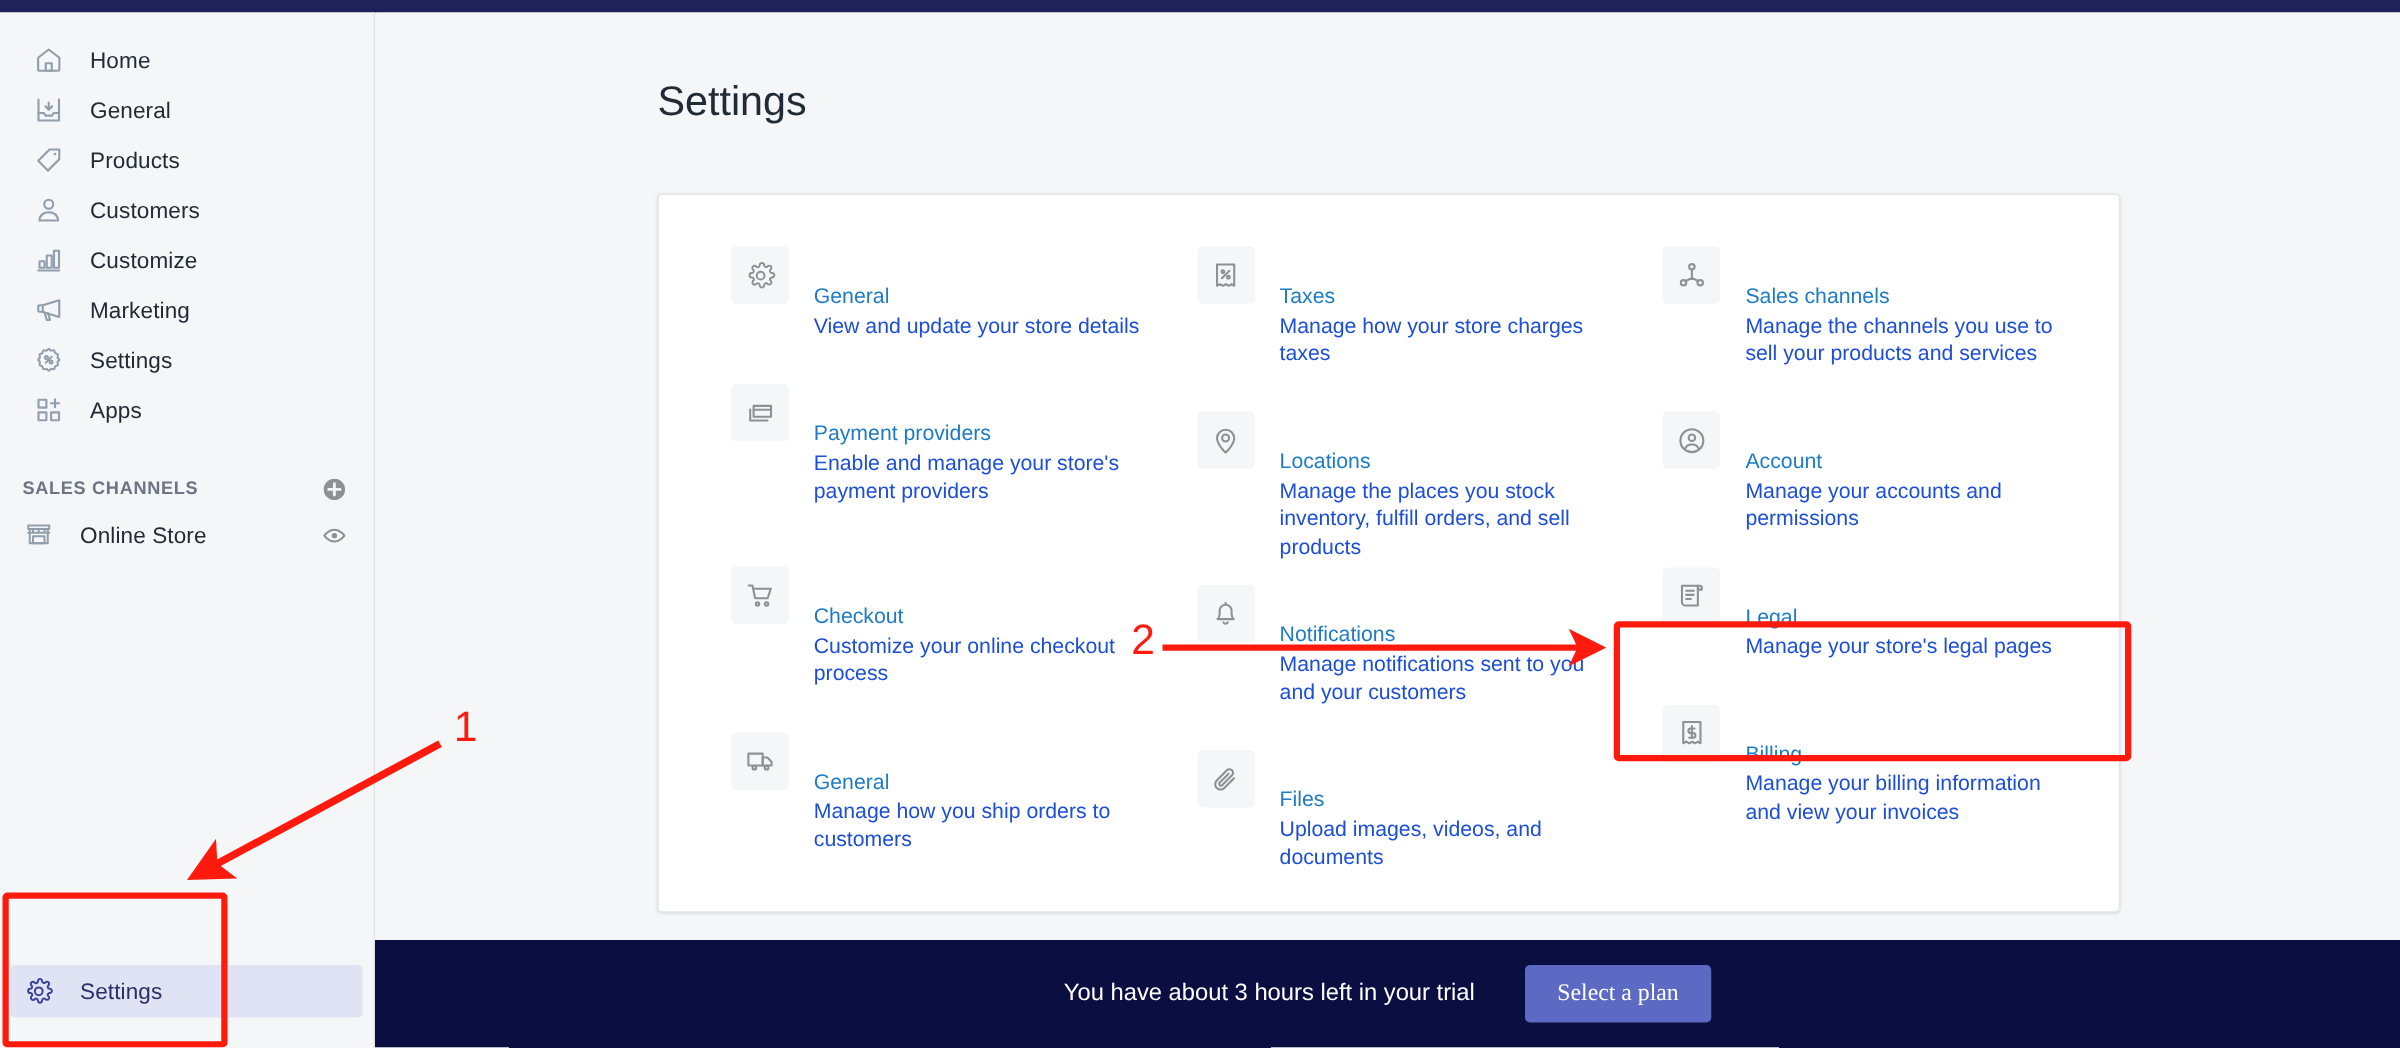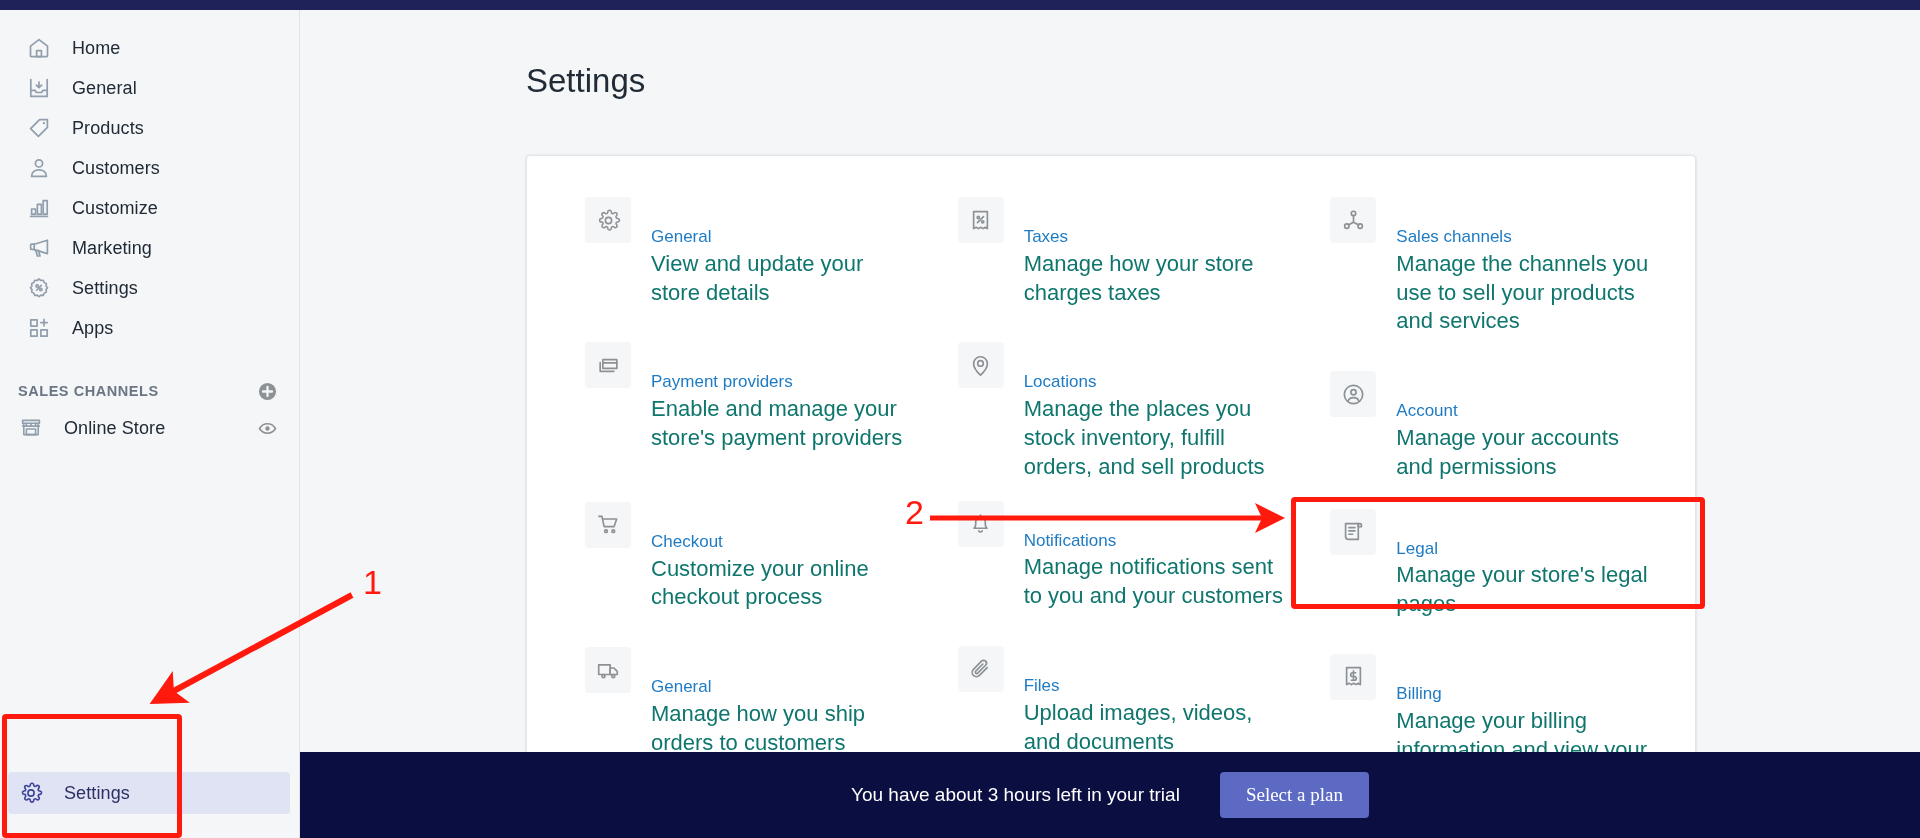--- a/index.html
+++ b/index.html
@@ -144,22 +144,22 @@
     margin-top: 1px;
   }
   .item-text { padding-top: 1px; margin-top: 29px; }
   .item-title {
     font-size: 17px;
     color: #1f7bc4;
     line-height: 1.28;
     display: block;
   }
   .item-desc {
-    font-size: 22px;
-    color: #0f766e;
+    font-size: 17px;
+    color: #1d4ed8;
     line-height: 1.31;
     display: block;
     margin-top: 2px;
     max-width: 280px;
   }
 
   
   .sp-14 { height: 14px; }
   .sp-44 { height: 44px; }
   .sp-22 { height: 22px; }

